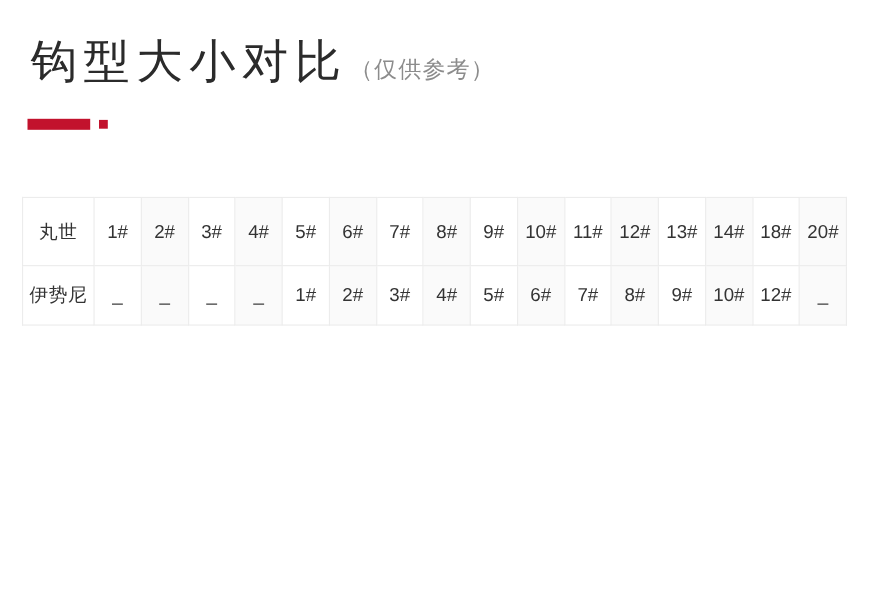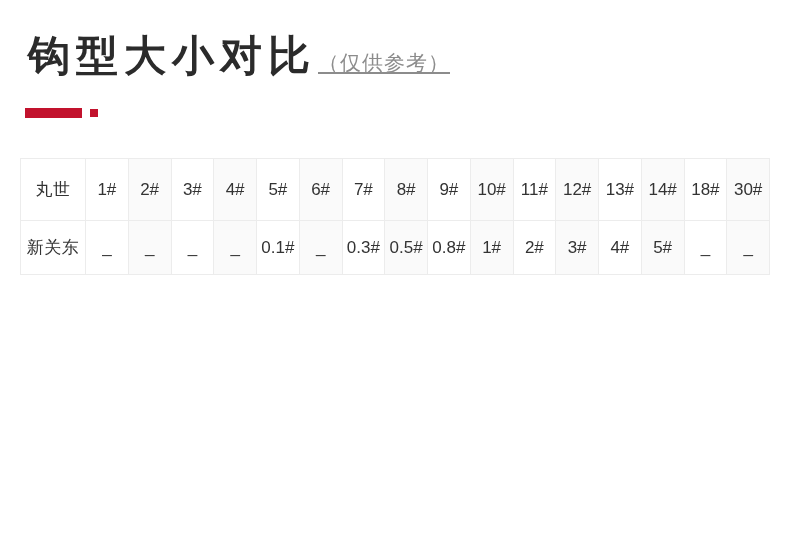--- a/index.html
+++ b/index.html
@@ -20,53 +20,52 @@
     position:relative;
   }
   .page-header{
     padding:30px 0 0 28px;
     white-space:nowrap;
   }
   .page-title{
     display:inline-block;
     font-size:42px;
     line-height:52px;
-    font-weight:700;
+    font-weight:400;
     letter-spacing:6px;
     color:var(--title-dark);
     vertical-align:baseline;
   }
   .page-subtitle{
     display:inline-block;
     font-size:21px;
     font-weight:400;
     color:var(--subtitle-gray);
     letter-spacing:1px;
     margin-left:2px;
     vertical-align:baseline;
-    text-decoration:underline;
   }
   .title-underline{
     margin:26px 0 0 25px;
     display:flex;
     align-items:center;
     height:10px;
   }
   .title-underline .bar{
     width:57px;height:10px;
     background:var(--accent-red);
   }
   .title-underline .dot{
     width:8px;height:8px;
     margin-left:8px;
     background:var(--accent-red);
   }
   .table-wrap{
     position:absolute;
-    left:20px;top:158px;
+    left:20px;top:179px;
     width:750px;
   }
   table.size-table{
     width:750px;
     table-layout:fixed;
     border-collapse:collapse;
   }
   table.size-table td{
     border:1px solid var(--grid-line);
     text-align:center;
@@ -132,36 +131,36 @@
           <td class="value-cell alt">6#</td>
           <td class="value-cell">7#</td>
           <td class="value-cell alt">8#</td>
           <td class="value-cell">9#</td>
           <td class="value-cell alt">10#</td>
           <td class="value-cell">11#</td>
           <td class="value-cell alt">12#</td>
           <td class="value-cell">13#</td>
           <td class="value-cell alt">14#</td>
           <td class="value-cell">18#</td>
-          <td class="value-cell alt">30#</td>
+          <td class="value-cell alt">20#</td>
         </tr>
         <tr>
-          <td class="label-cell">新关东</td>
+          <td class="label-cell">伊势尼</td>
           <td class="value-cell">_</td>
           <td class="value-cell alt">_</td>
           <td class="value-cell">_</td>
           <td class="value-cell alt">_</td>
-          <td class="value-cell">0.1#</td>
-          <td class="value-cell alt">_</td>
-          <td class="value-cell">0.3#</td>
-          <td class="value-cell alt">0.5#</td>
-          <td class="value-cell">0.8#</td>
-          <td class="value-cell alt">1#</td>
-          <td class="value-cell">2#</td>
-          <td class="value-cell alt">3#</td>
-          <td class="value-cell">4#</td>
-          <td class="value-cell alt">5#</td>
-          <td class="value-cell">_</td>
+          <td class="value-cell">1#</td>
+          <td class="value-cell alt">2#</td>
+          <td class="value-cell">3#</td>
+          <td class="value-cell alt">4#</td>
+          <td class="value-cell">5#</td>
+          <td class="value-cell alt">6#</td>
+          <td class="value-cell">7#</td>
+          <td class="value-cell alt">8#</td>
+          <td class="value-cell">9#</td>
+          <td class="value-cell alt">10#</td>
+          <td class="value-cell">12#</td>
           <td class="value-cell alt">_</td>
         </tr>
       </tbody>
   </table>
 </div>
 
 </body></html>

